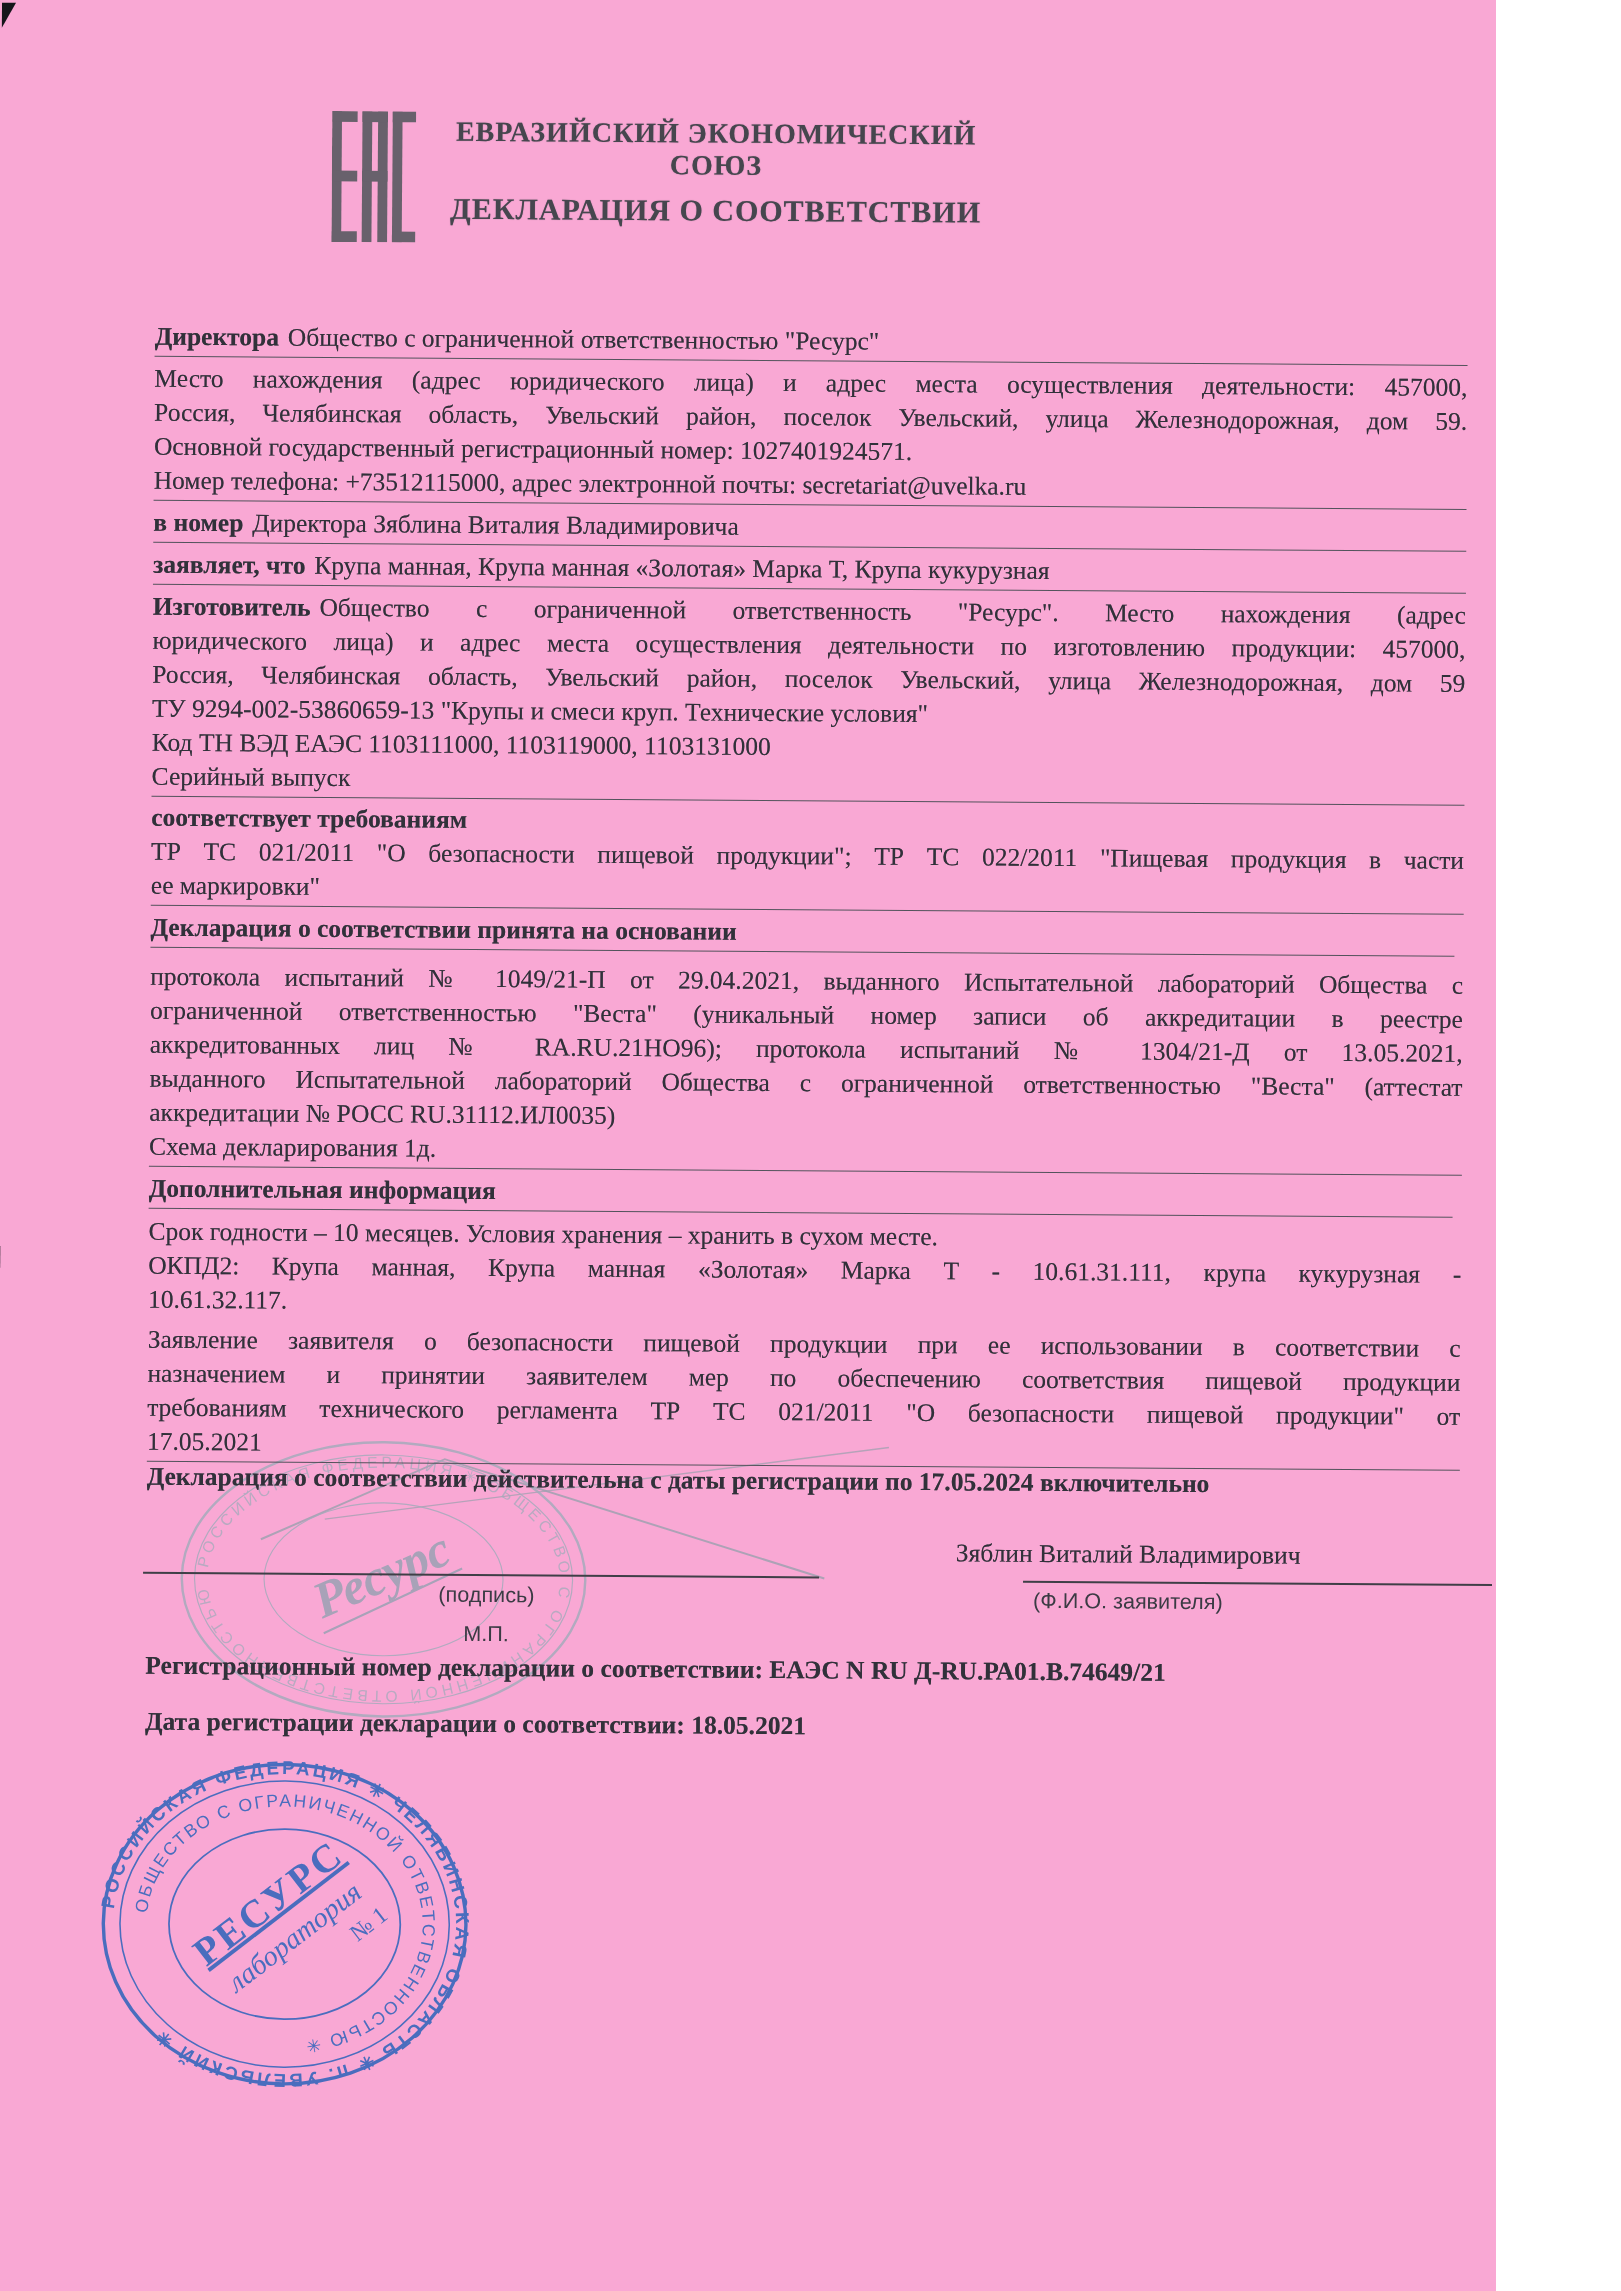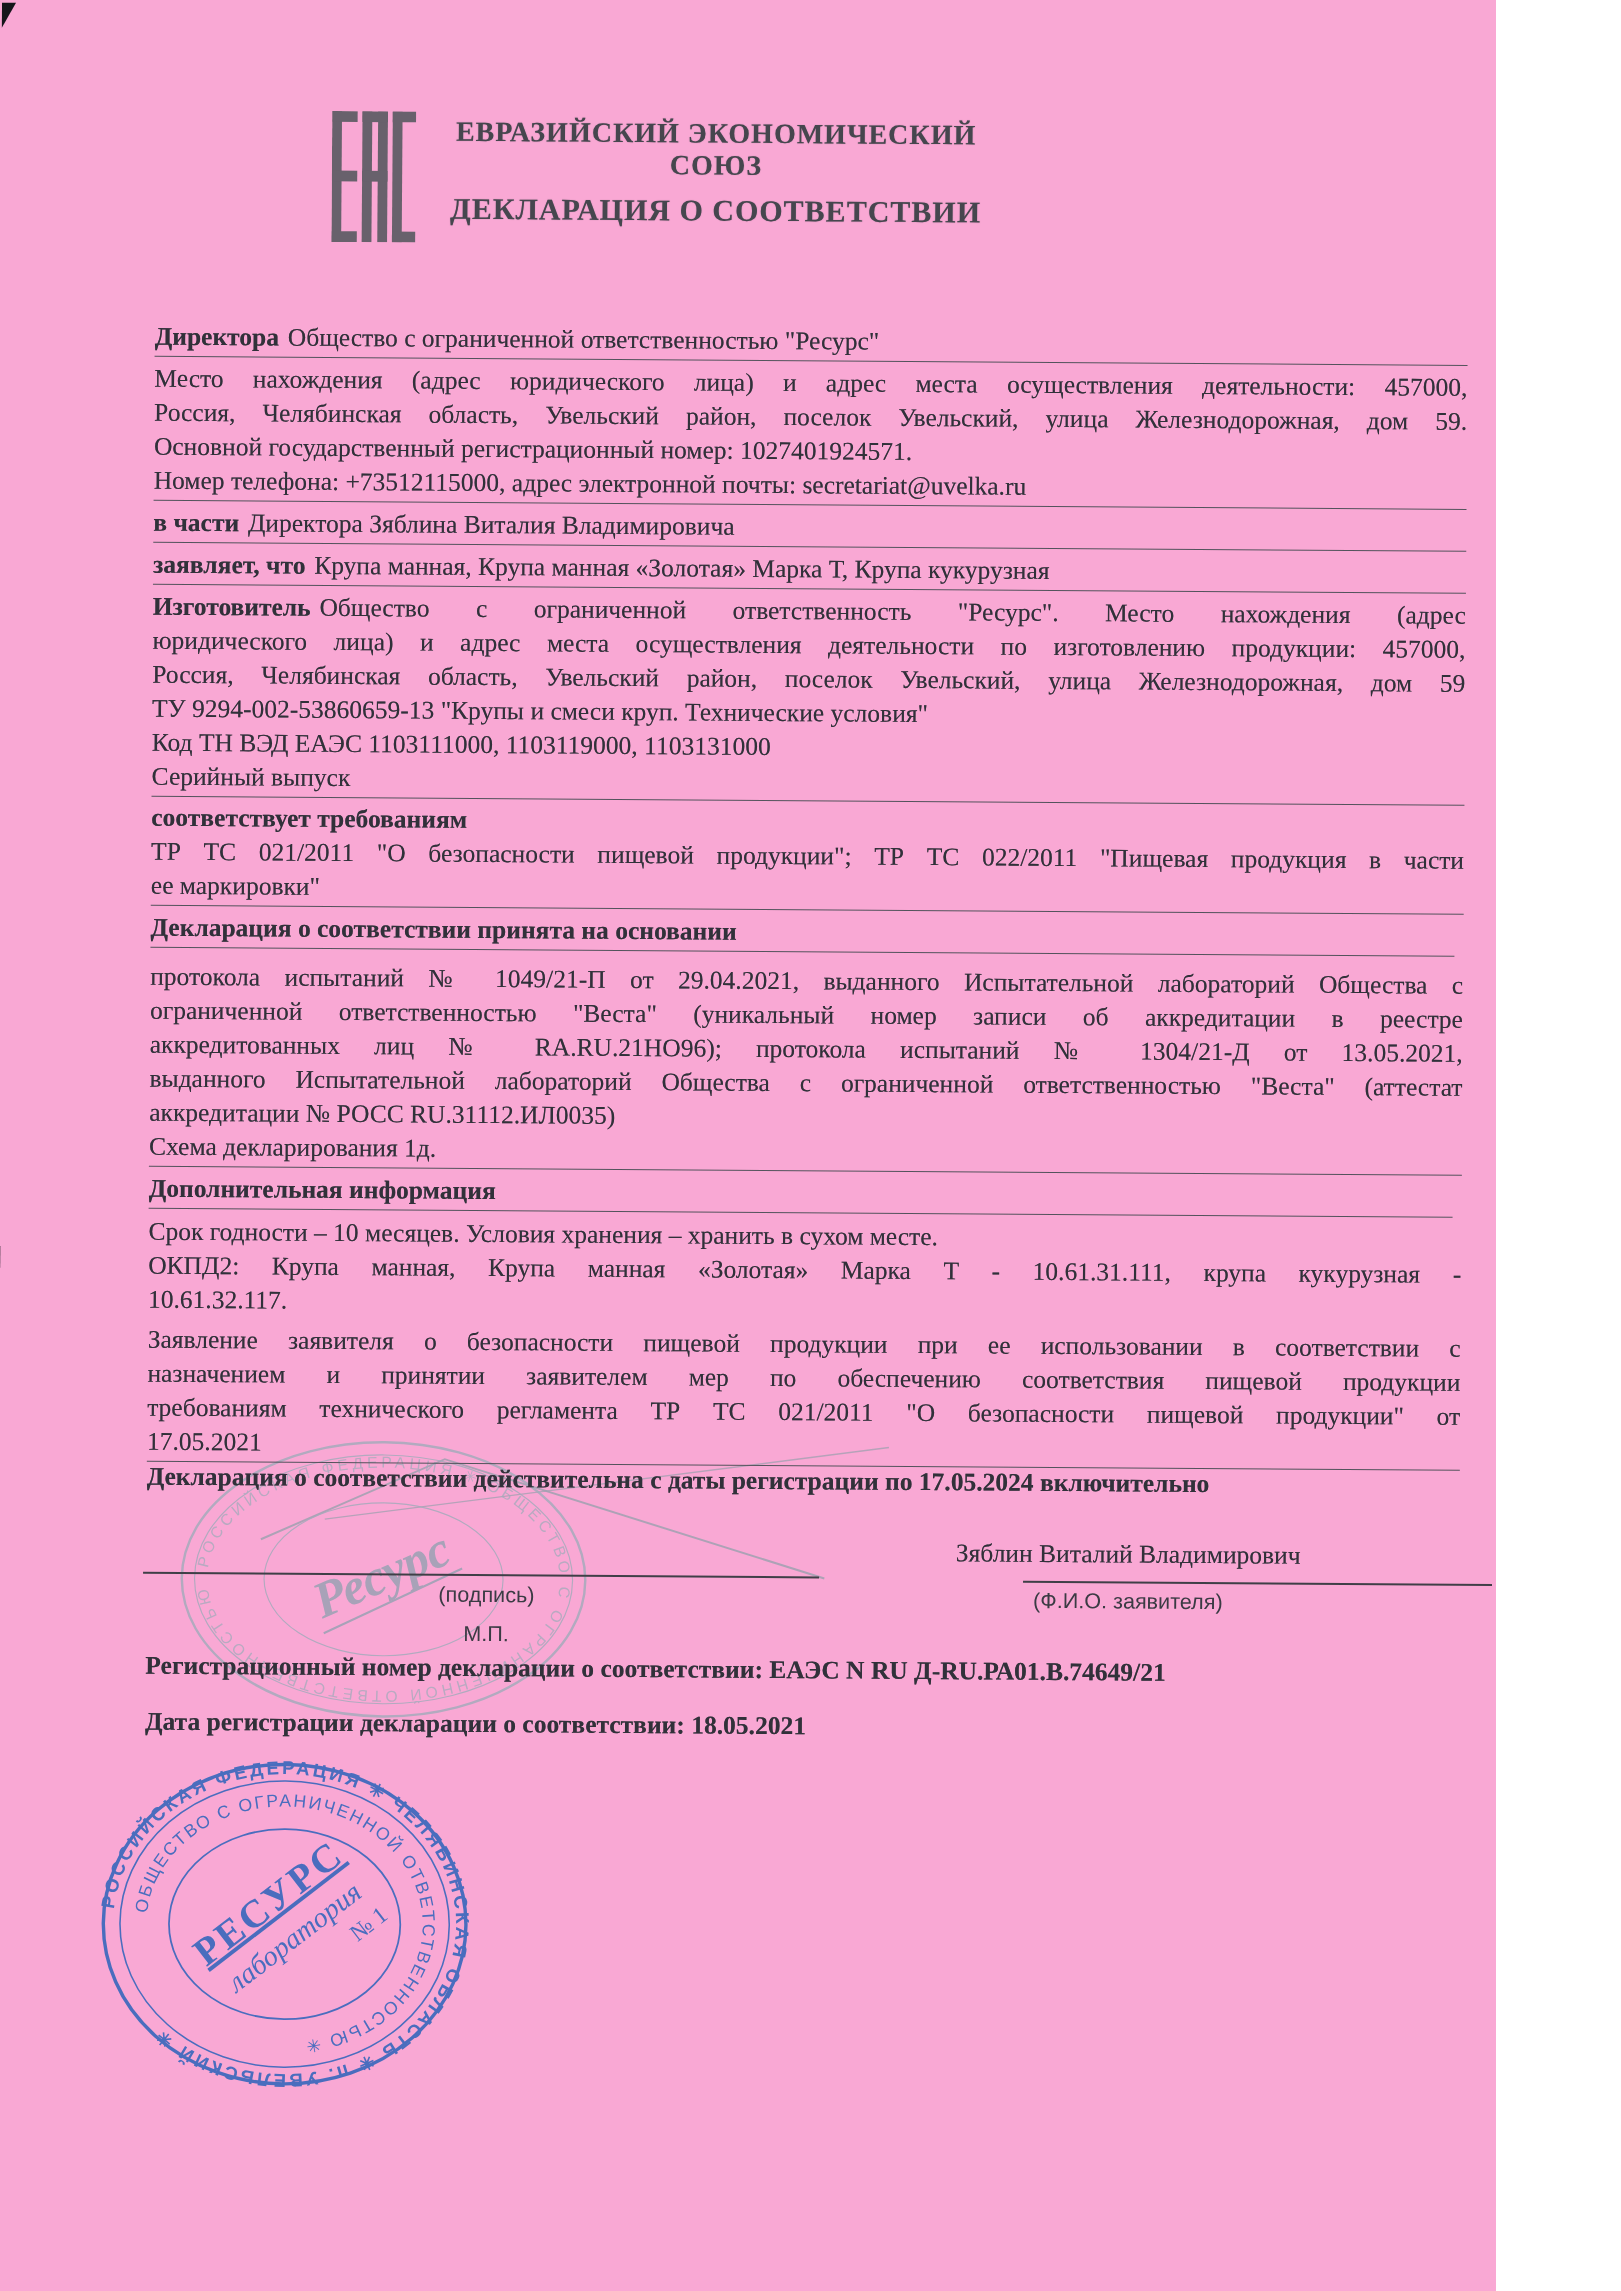--- a/index.html
+++ b/index.html
@@ -84,21 +84,21 @@
       <p class="row u"><span class="b">Директора</span><span>Общество с ограниченной ответственностью "Ресурс"</span></p>
 
       <div class="row">
         <div class="jl">Место нахождения (адрес юридического лица) и адрес места осуществления деятельности: 457000,</div>
         <div class="jl">Россия, Челябинская область, Увельский район, поселок Увельский, улица Железнодорожная, дом 59.</div>
         <div>Основной государственный регистрационный номер: 1027401924571.</div>
       </div>
 
       <p class="row u">Номер телефона: +73512115000, адрес электронной почты: secretariat@uvelka.ru</p>
 
-      <p class="row u"><span class="b">в части</span><span>Директора Зяблина Виталия Владимировича</span></p>
+      <p class="row u"><span class="b">в номер</span><span>Директора Зяблина Виталия Владимировича</span></p>
 
       <p class="row u"><span class="b">заявляет, что</span><span>Крупа манная, Крупа манная «Золотая» Марка Т, Крупа кукурузная</span></p>
 
       <div class="row u">
         <div class="jl"><span class="b">Изготовитель</span><span>Общество с ограниченной ответственность "Ресурс". Место нахождения (адрес</span></div>
         <div class="jl">юридического лица) и адрес места осуществления деятельности по изготовлению продукции: 457000,</div>
         <div class="jl">Россия, Челябинская область, Увельский район, поселок Увельский, улица Железнодорожная, дом 59</div>
         <div>ТУ 9294-002-53860659-13 "Крупы и смеси круп. Технические условия"</div>
         <div>Код ТН ВЭД ЕАЭС 1103111000, 1103119000, 1103131000</div>
         <div>Серийный выпуск</div>

